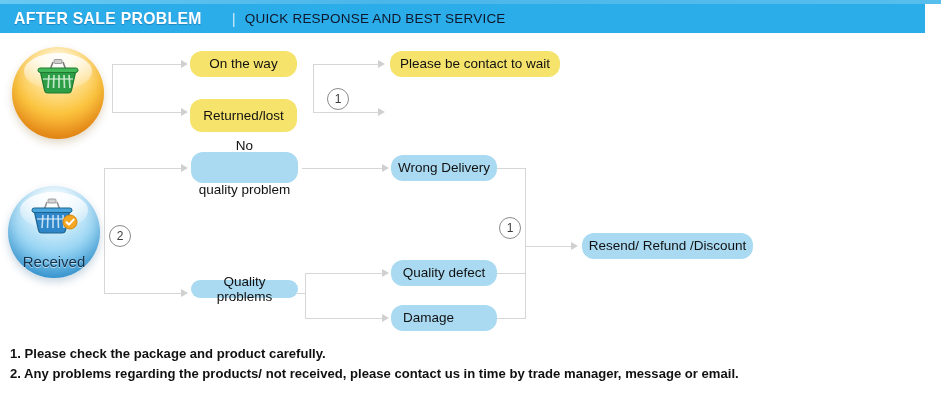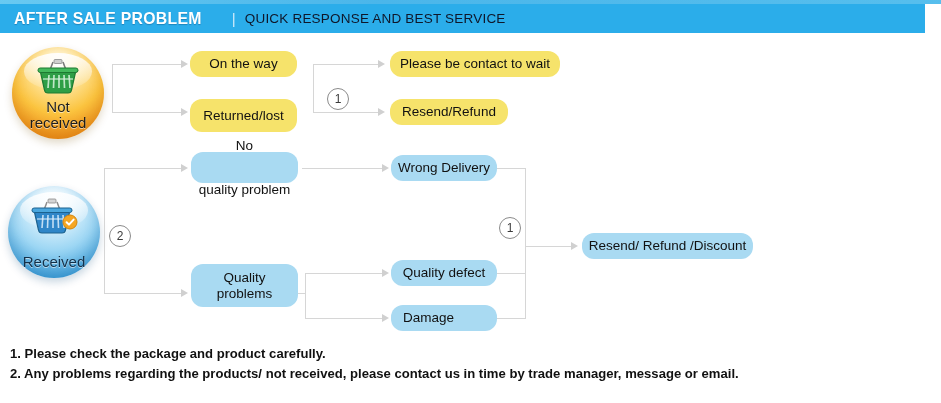--- a/index.html
+++ b/index.html
@@ -204,24 +204,20 @@
         <rect x="5" y="9" width="40" height="4.5" rx="2.2" fill="#43b95c" stroke="#1d7a31" stroke-width="1"></rect>
         <g stroke="#d8f3dd" stroke-width="1.7" opacity=".85">
           <line x1="16" y1="16" x2="15" y2="29"></line>
           <line x1="21" y1="16" x2="20.5" y2="29"></line>
           <line x1="26" y1="16" x2="26" y2="29"></line>
           <line x1="31" y1="16" x2="31.5" y2="29"></line>
           <line x1="36" y1="16" x2="37" y2="29"></line>
         </g>
         <line x1="10" y1="20" x2="40" y2="20" stroke="#d8f3dd" stroke-width="1.4" opacity=".8"></line>
       </svg>
-    </div>
-    <div class="badge-label">
-      <span>Not</span><br>
-      <span>received</span>
     </div>
   </div>
 
   <div class="badge badge-blue">
     <div class="badge-gloss"></div>
     <div class="badge-icon">
       <svg width="52" height="40" viewBox="0 0 52 40" aria-hidden="true">
         <path d="M16 12 L19 4 M32 12 L29 4" stroke="#8d8d8d" stroke-width="1.5" fill="none"></path>
         <rect x="20" y="1" width="8" height="4" rx="1" fill="#d5d5d5" stroke="#8a8a8a" stroke-width=".8"></rect>
         <path d="M6 12 H42 L37.5 32 Q37 35 34 35 H14 Q11 35 10.5 32 Z" fill="#2f86c8" stroke="#1c628f" stroke-width="1.2"></path>
@@ -251,21 +247,20 @@
   <div class="conn conn-h" style="left:313px; top:64px; width:68px;"></div>
   <div class="arrow" style="left:378px; top:60px;"></div>
   <div class="conn conn-h" style="left:313px; top:112px; width:68px;"></div>
   <div class="arrow" style="left:378px; top:108px;"></div>
 
   <div class="circle-num" style="left:327px; top:88px;">1</div>
 
   <div class="box box-yellow" style="left:190px; top:51px; width:107px; height:26px;">On the way</div>
   <div class="box box-yellow" style="left:190px; top:99px; width:107px; height:33px;">Returned/lost</div>
   <div class="box box-yellow" style="left:390px; top:51px; width:170px; height:26px;">Please be contact to wait</div>
-  <div class="box box-yellow" style="left:390px; top:99px; width:118px; height:26px;">Resend/Refund</div>
 
   <div class="conn conn-v" style="left:104px; top:168px; height:125px;"></div>
   <div class="conn conn-h" style="left:104px; top:168px; width:80px;"></div>
   <div class="arrow" style="left:181px; top:164px;"></div>
   <div class="conn conn-h" style="left:104px; top:293px; width:80px;"></div>
   <div class="arrow" style="left:181px; top:289px;"></div>
   <div class="circle-num" style="left:109px; top:225px;">2</div>
 
   <div class="conn conn-h" style="left:302px; top:168px; width:83px;"></div>
   <div class="arrow" style="left:382px; top:164px;"></div>
@@ -282,21 +277,21 @@
   <div class="conn conn-h" style="left:496px; top:273px; width:30px;"></div>
   <div class="conn conn-h" style="left:496px; top:318px; width:30px;"></div>
   <div class="conn conn-h" style="left:525px; top:246px; width:50px;"></div>
   <div class="arrow" style="left:571px; top:242px;"></div>
   <div class="circle-num" style="left:499px; top:217px;">1</div>
 
   <div class="box box-blue" style="left:191px; top:152px; width:107px; height:31px; flex-direction:column;gap:29px;">
     <span>No</span>
     <span>quality problem</span>
   </div>
-  <div class="box box-blue" style="left:191px; top:264px; width:107px; height:43px;">Quality problems</div>
+  <div class="box box-blue" style="left:191px; top:280px; width:107px; height:18px;">Quality problems</div>
 
   <div class="box box-blue" style="left:391px; top:155px; width:106px; height:26px;">Wrong Delivery</div>
   <div class="box box-blue" style="left:391px; top:260px; width:106px; height:26px;">Quality defect</div>
   <div class="box box-blue" style="left:391px; top:305px; width:106px; height:26px; justify-content:flex-start; padding-left:12px;">Damage</div>
 
   <div class="box box-blue" style="left:582px; top:233px; width:171px; height:26px;">Resend/ Refund /Discount</div>
 
   <div class="notes">
     <div class="note-line">1. Please check the package and product carefully.</div>
     <div class="note-line">2. Any problems regarding the products/ not received, please contact us in time by trade manager, message or email.</div>

